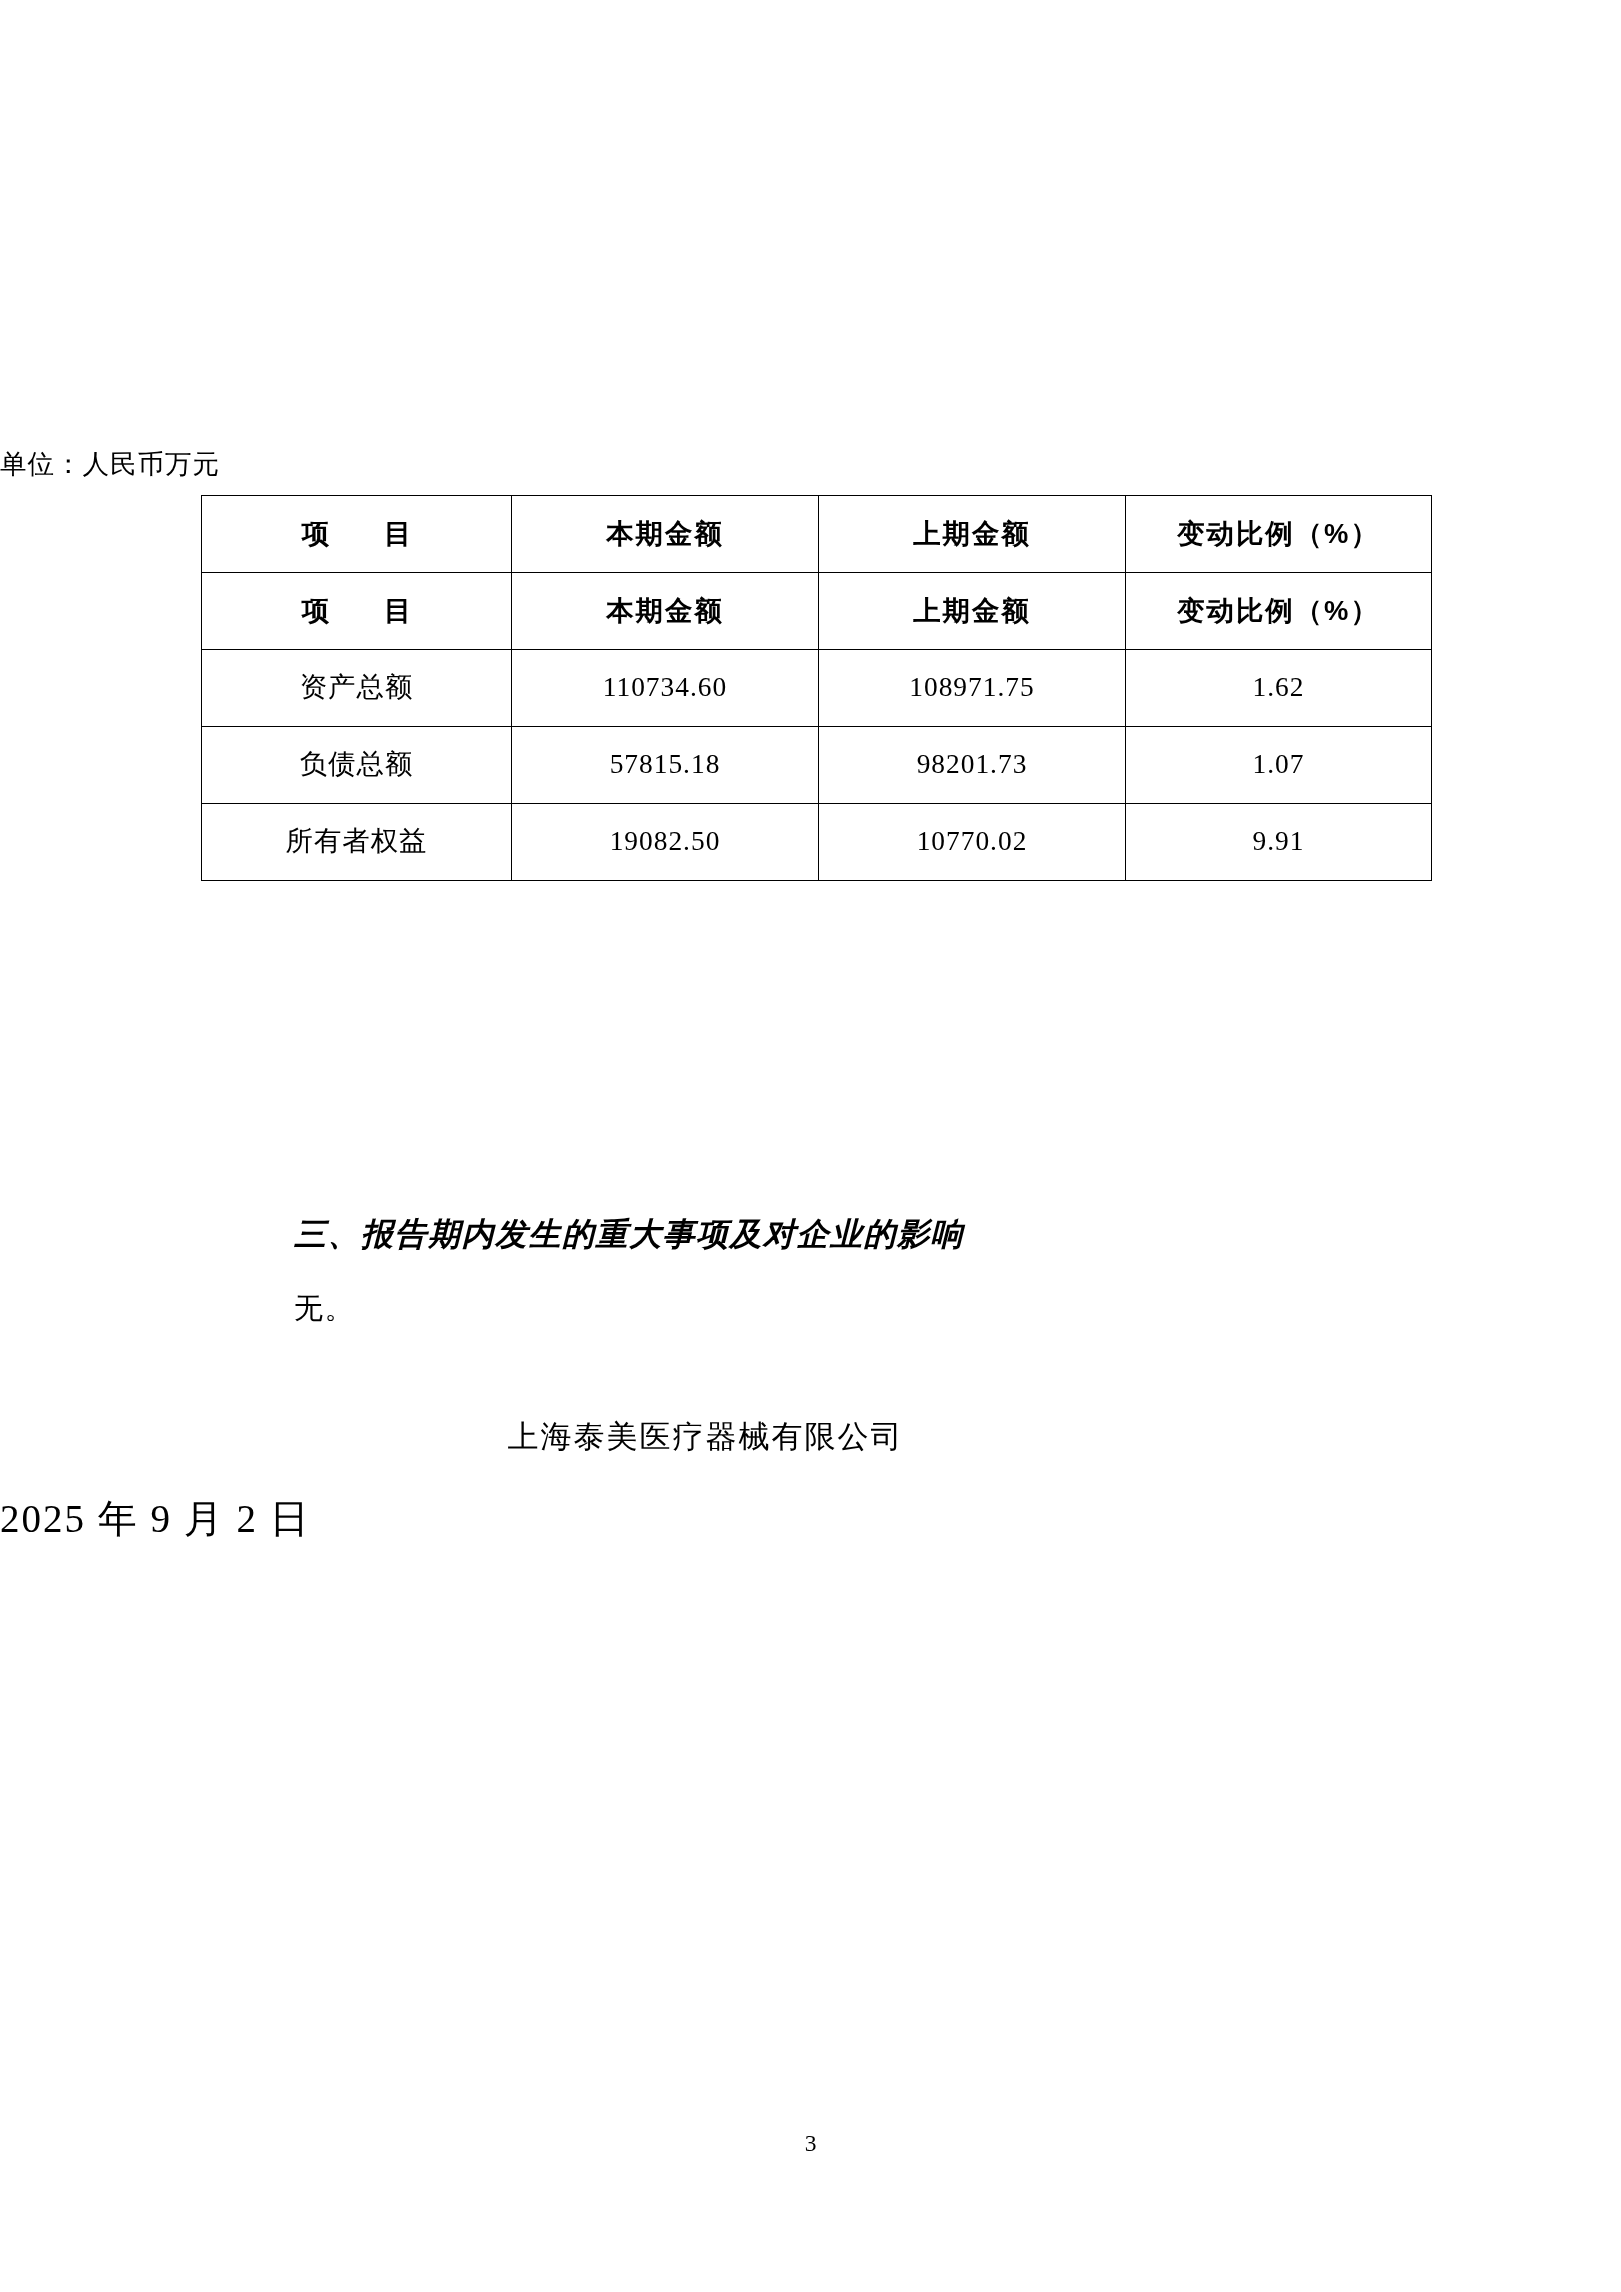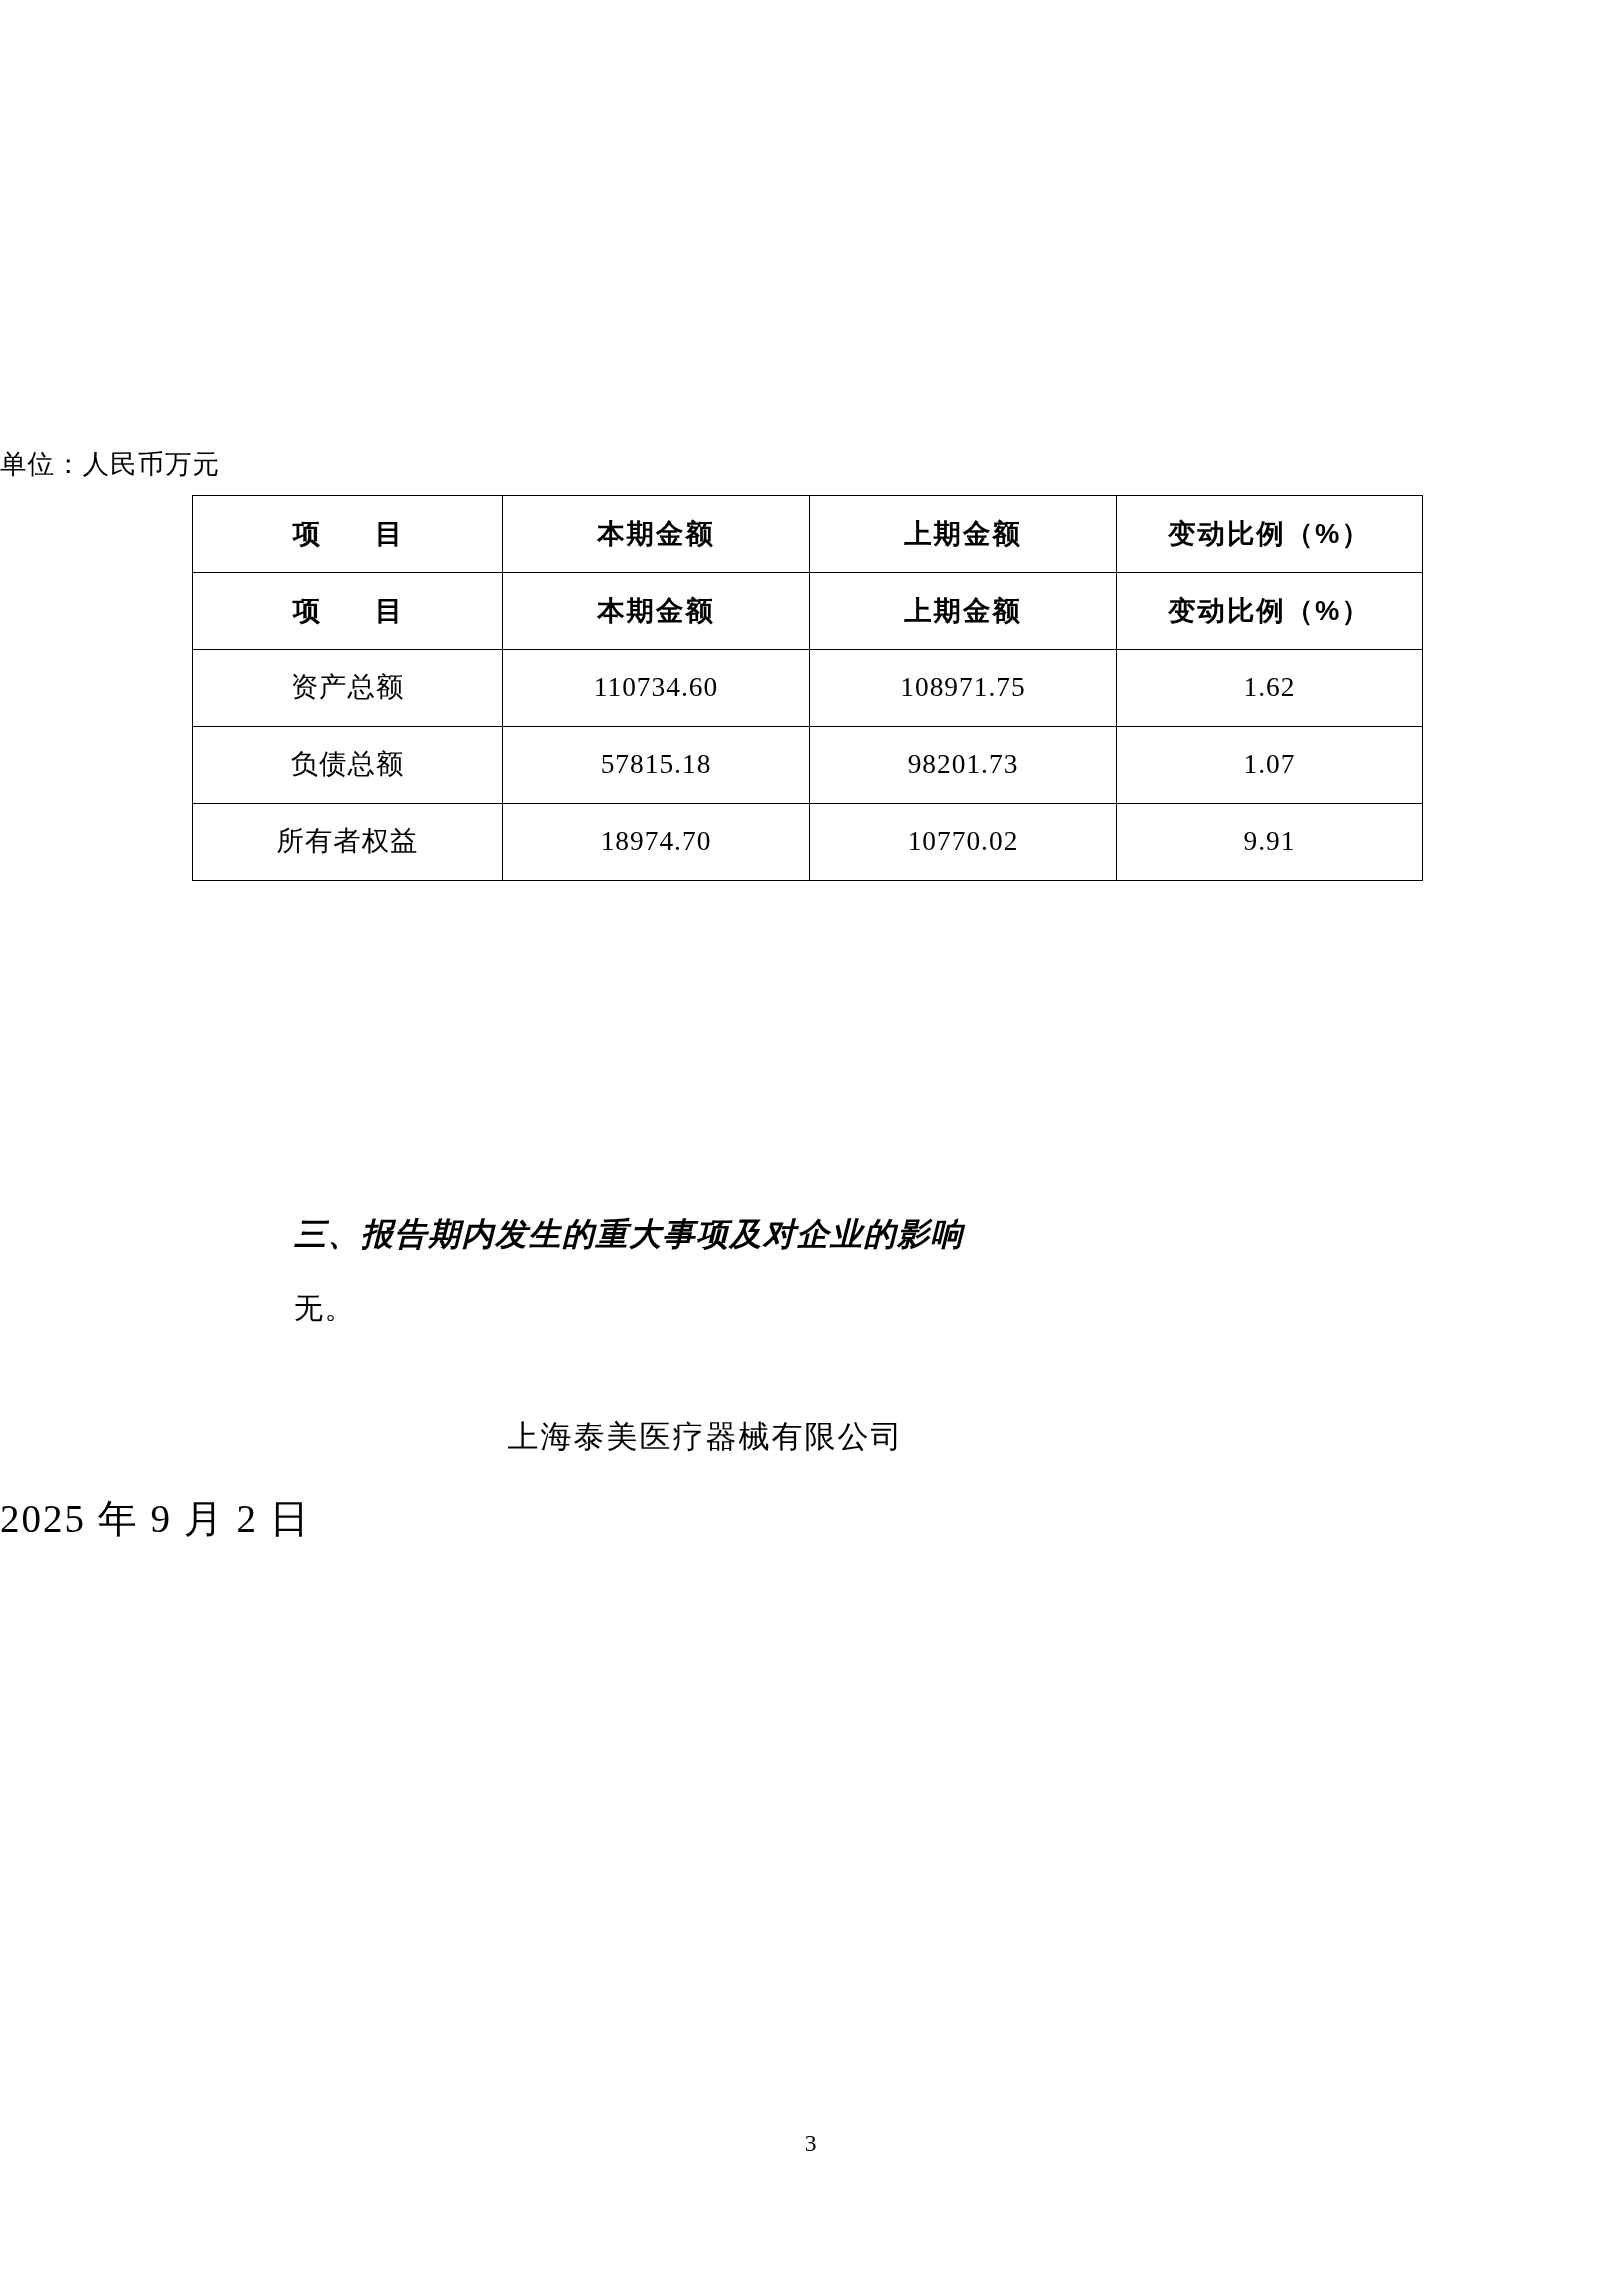--- a/index.html
+++ b/index.html
@@ -28,21 +28,21 @@
     left: 0;
     width: 1372px;
     font-size: 26.5px;
     font-family: "Liberation Serif", "DejaVu Serif", serif;
     letter-spacing: 1px;
   }
 
   table.fin {
     position: absolute;
     top: 495px;
-    left: 192px;
+    left: 201px;
     width: 1225px;
     border-collapse: collapse;
     table-layout: fixed;
   }
   table.fin td {
     border: 1.5px solid #000000;
     text-align: center;
     vertical-align: middle;
     font-size: 27.4px;
     font-family: "Liberation Serif", "DejaVu Serif", serif;
@@ -151,21 +151,21 @@
         <td class="last-cell">1.62</td>
       </tr>
       <tr>
         <td class="label-cell">负债总额</td>
         <td class="num-cell">57815.18</td>
         <td class="num-cell">98201.73</td>
         <td class="last-cell">1.07</td>
       </tr>
       <tr>
         <td class="label-cell">所有者权益</td>
-        <td class="num-cell">18974.70</td>
+        <td class="num-cell">19082.50</td>
         <td class="num-cell">10770.02</td>
         <td class="last-cell">9.91</td>
       </tr>
     </tbody>
   </table>
 
   <div class="section-heading">三、报告期内发生的重大事项及对企业的影响</div>
   <div class="section-body">无。</div>
 
   <div class="signature-company">上海泰美医疗器械有限公司</div>

